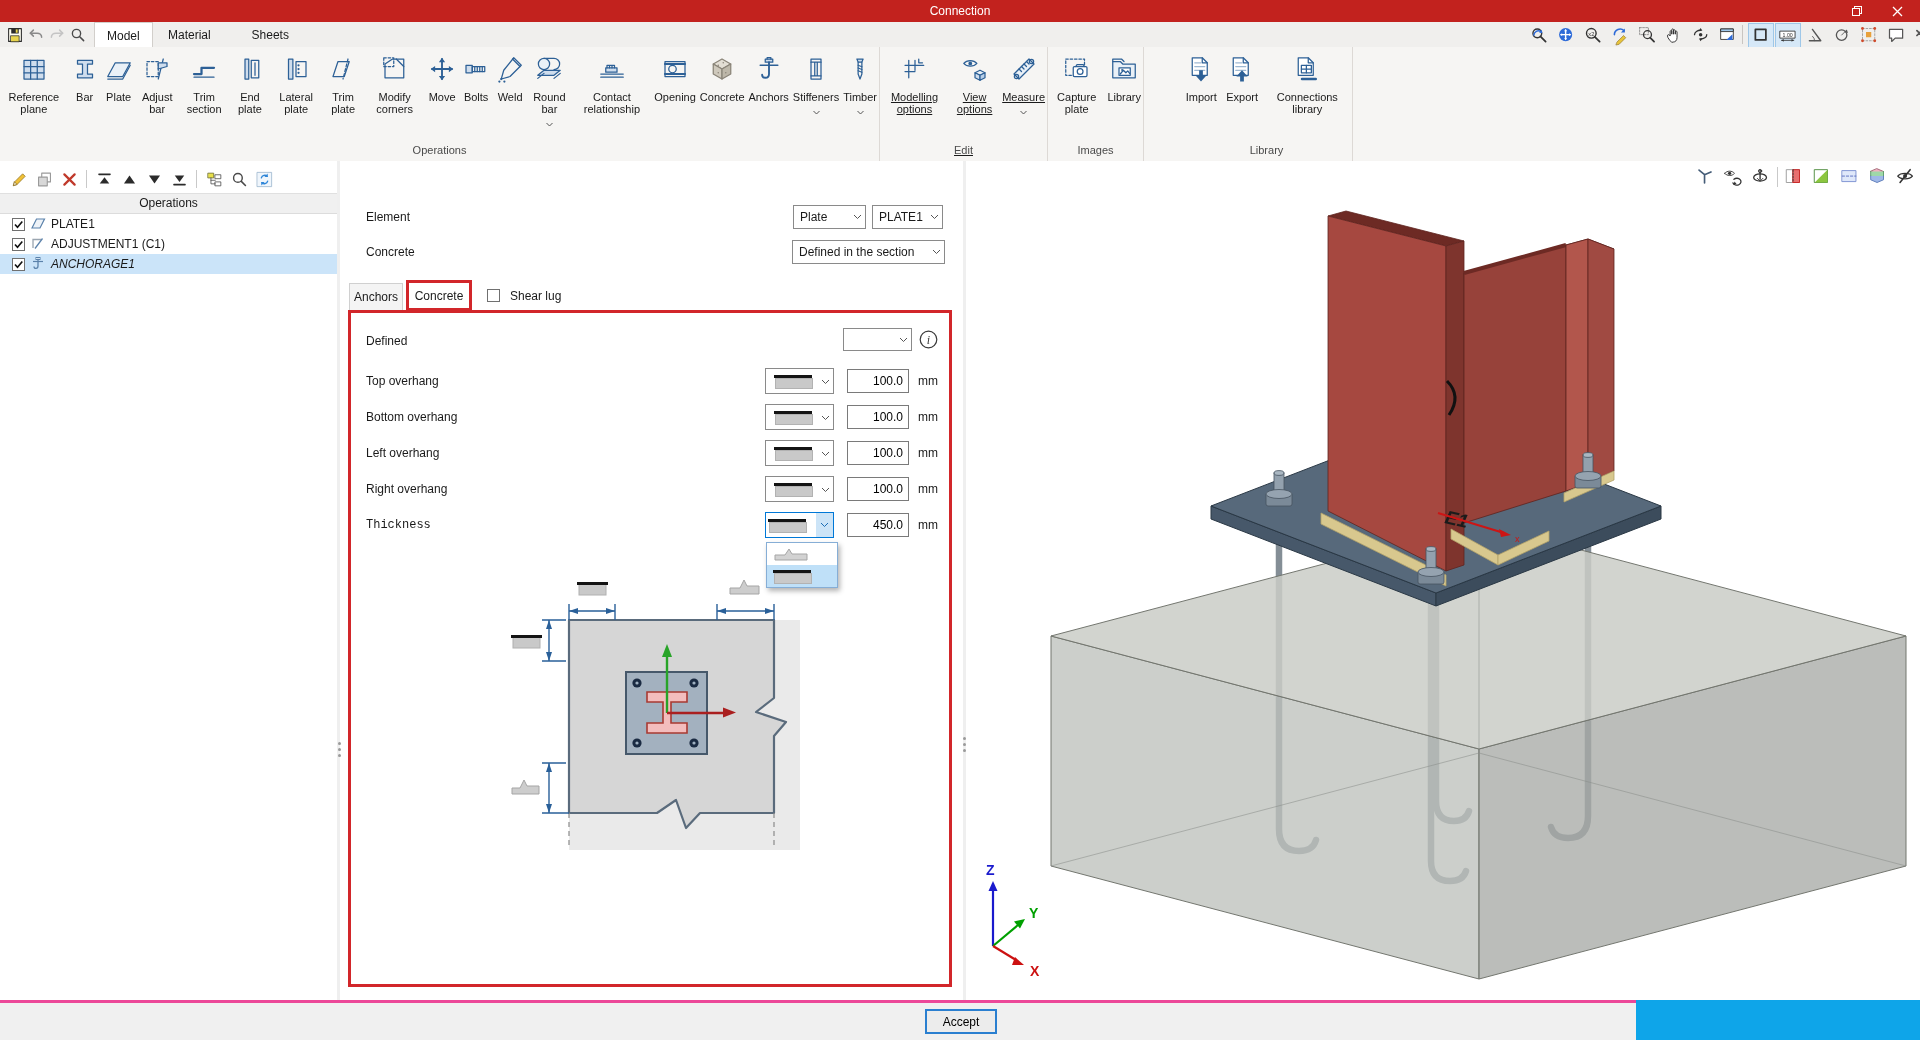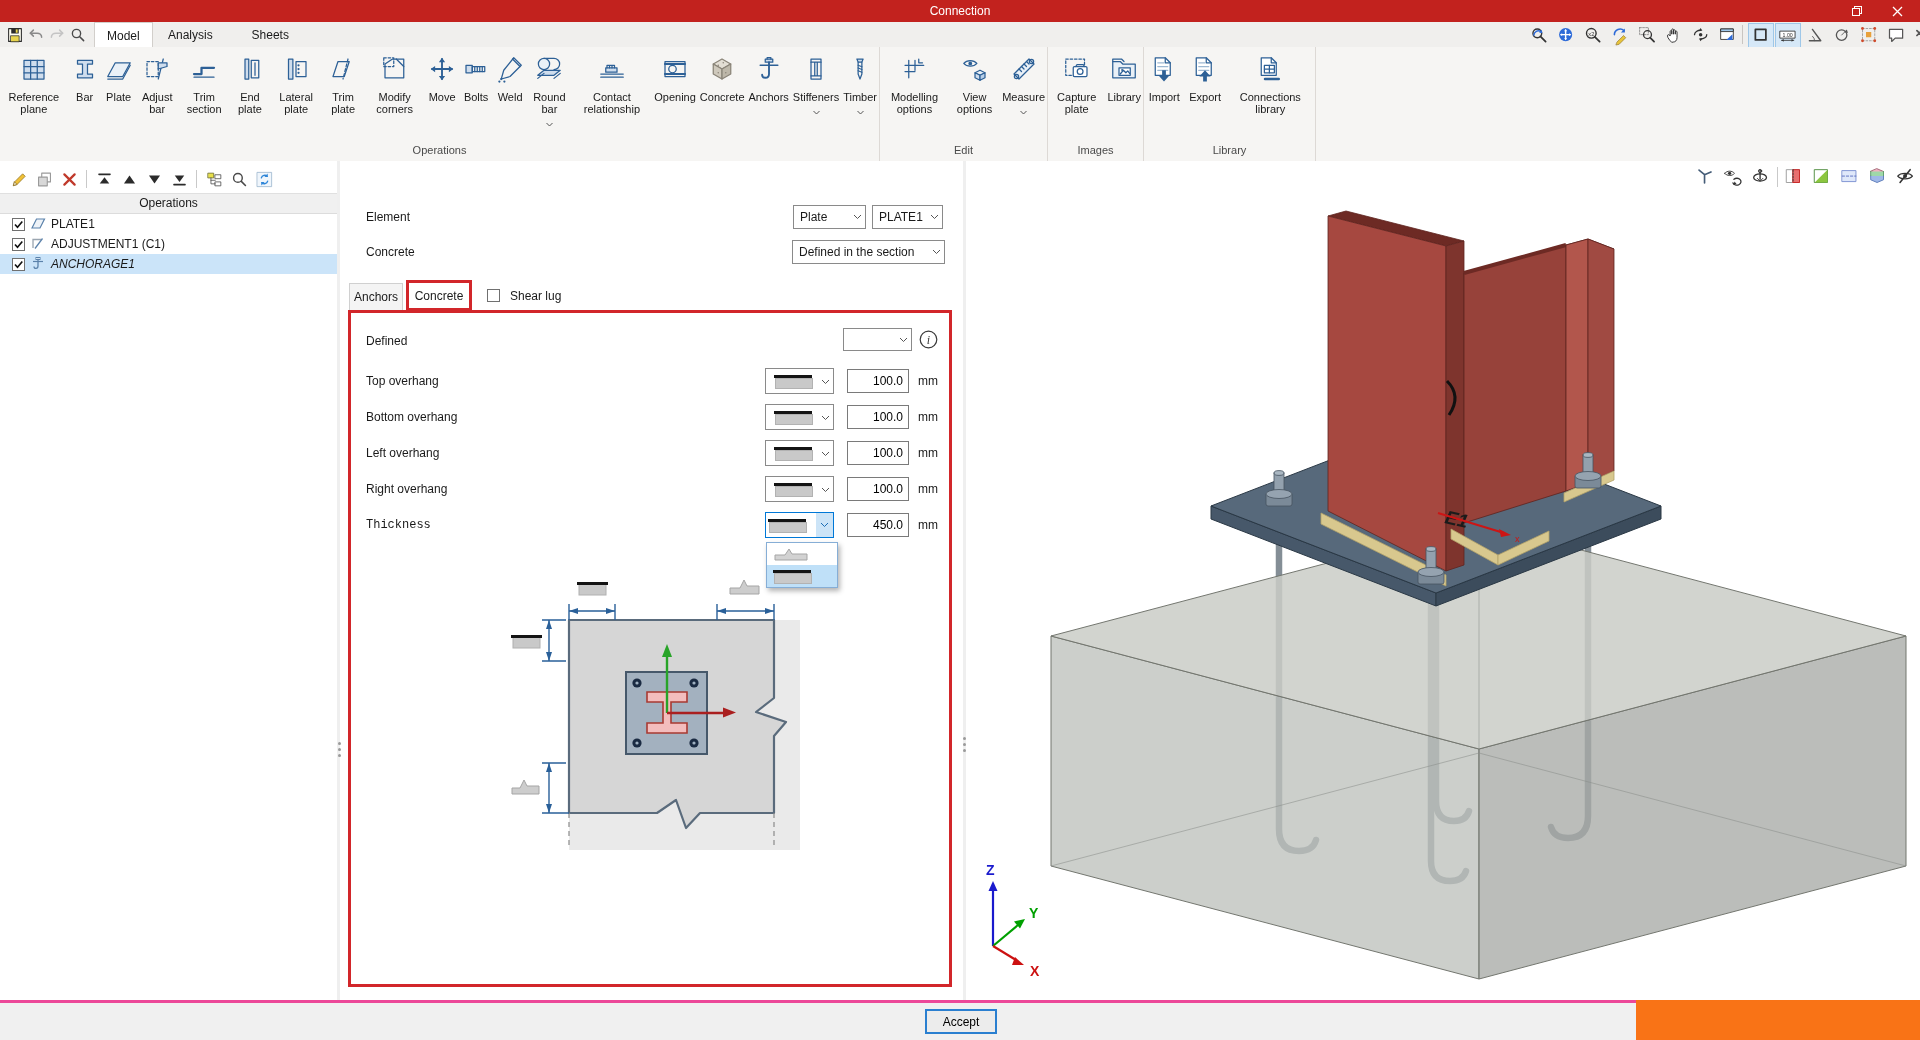--- a/index.html
+++ b/index.html
@@ -1,16 +1,16 @@
 <!DOCTYPE html>
 <html><head>
 <meta charset="utf-8">
 <style>
   html,body{margin:0;padding:0;background:#888;}
-  #app{position:relative;width:1920px;height:1040px;background:#f97316;overflow:hidden;
+  #app{position:relative;width:1920px;height:1040px;background:#0ea5e9;overflow:hidden;
        font-family:"Liberation Sans",sans-serif;font-size:12px;color:#1a1a1a;
        -webkit-font-smoothing:antialiased;}
   .abs{position:absolute;}
   
   #titlebar{position:absolute;left:0;top:0;width:1920px;height:22px;background:#c2221e;}
   #title{position:absolute;left:0;right:0;top:4px;text-align:center;color:#fff;font-size:12px;}
   .winbtn{position:absolute;top:0;height:22px;width:34px;display:flex;align-items:center;justify-content:center;color:#fff;}
   
   #tabrow{position:absolute;left:0;top:22px;width:1920px;height:25px;background:#f0efed;}
   .qa{position:absolute;top:2px;width:21px;height:21px;display:flex;align-items:center;justify-content:center;}
@@ -108,21 +108,21 @@
             <circle cx="10" cy="10" r="5.5" stroke="#4a4a4a" stroke-width="1.8" fill="none"></circle>
             <path d="M14.3 14.3 19.5 19.5" stroke="#4a4a4a" stroke-width="2"></path>
           </svg>
         </div>
       </div>
     <div id="tabs-holder">
         <div class="rtab active" style="left: 94px;">
           <span>Model</span>
         </div>
         <div class="rtab" style="left: 156px;">
-          <span>Analysis</span>
+          <span>Material</span>
         </div>
         <div class="rtab" style="left: 239.6px;">
           <span>Sheets</span>
         </div>
       </div>
     <div id="vt-holder">
         <div class="vt" style="left: 1526px;">
           <svg width="21" height="21" viewBox="0 0 24 24" fill="none" stroke-linecap="round" stroke-linejoin="round">
             <circle cx="9.5" cy="9.5" r="5" stroke="#333" stroke-width="1.6" fill="none"></circle>
             <path d="M13 13l6 6" stroke="#333" stroke-width="2"></path>
@@ -390,21 +390,21 @@
                 <path d="M10.5 9l3 1.2M10.5 11.2l3 1.2M10.5 13.4l3 1.2" stroke="#2d6096"></path>
               </svg></div>
             <div class="rlabel">Timber</div>
             <div class="rcaret"><svg width="7" height="5" viewBox="0 0 7 5">
                 <path d="M0.5 1l3 3 3-3" stroke="#555" fill="none"></path>
               </svg></div>
           </div>
         </div>
         <div class="rglabel">Operations</div>
       </div>
-      <div class="rgroup" style="width: 168px;">
+      <div class="rgroup" style="width: 168px; text-decoration: underline;">
         <div class="ritems">
           <div class="ritem">
             <div class="ricon"><svg width="30" height="30" viewBox="0 0 24 24" fill="none" stroke-linecap="round" stroke-linejoin="round">
                 <path d="M7 5v14M4 9h15M12 5v8M4 14h8" stroke="#2d6096" fill="none"></path>
                 <path d="M15 4v3h3" stroke="#2d6096" fill="none"></path>
               </svg></div>
             <div class="rlabel">Modelling options</div>
           </div>
           <div class="ritem">
             <div class="ricon"><svg width="30" height="30" viewBox="0 0 24 24" fill="none" stroke-linecap="round" stroke-linejoin="round">
@@ -448,21 +448,21 @@
                 <path d="M3 6V4h7l2 2" stroke="#2d6096" fill="none"></path>
                 <rect x="8" y="11" width="9" height="6" fill="#fff" stroke="#2d6096"></rect>
                 <path d="M9 16l2.5-3 2 2 1.5-1.5 1.5 2" stroke="#2d6096" fill="none"></path>
                 <circle cx="10.5" cy="12.8" r=".8" fill="#2d6096"></circle>
               </svg></div>
             <div class="rlabel">Library</div>
           </div>
         </div>
         <div class="rglabel">Images</div>
       </div>
-      <div class="rgroup" style="width: 172px;">
+      <div class="rgroup" style="width: 172px; margin-left: 37px;">
         <div class="ritems">
           <div class="ritem">
             <div class="ricon"><svg width="30" height="30" viewBox="0 0 24 24" fill="none" stroke-linecap="round" stroke-linejoin="round">
                 <path d="M5 3h8l4 4v10H5z" fill="#fff" stroke="#2d6096"></path>
                 <path d="M13 3v4h4" stroke="#2d6096" fill="none"></path>
                 <path d="M7 7h5M7 10h8M7 13h8" stroke="#9db8d2"></path>
                 <path d="M10.5 13h3v4h3l-4.5 5-4.5-5h3z" fill="#2d6096"></path>
               </svg></div>
             <div class="rlabel">Import</div>
           </div>

